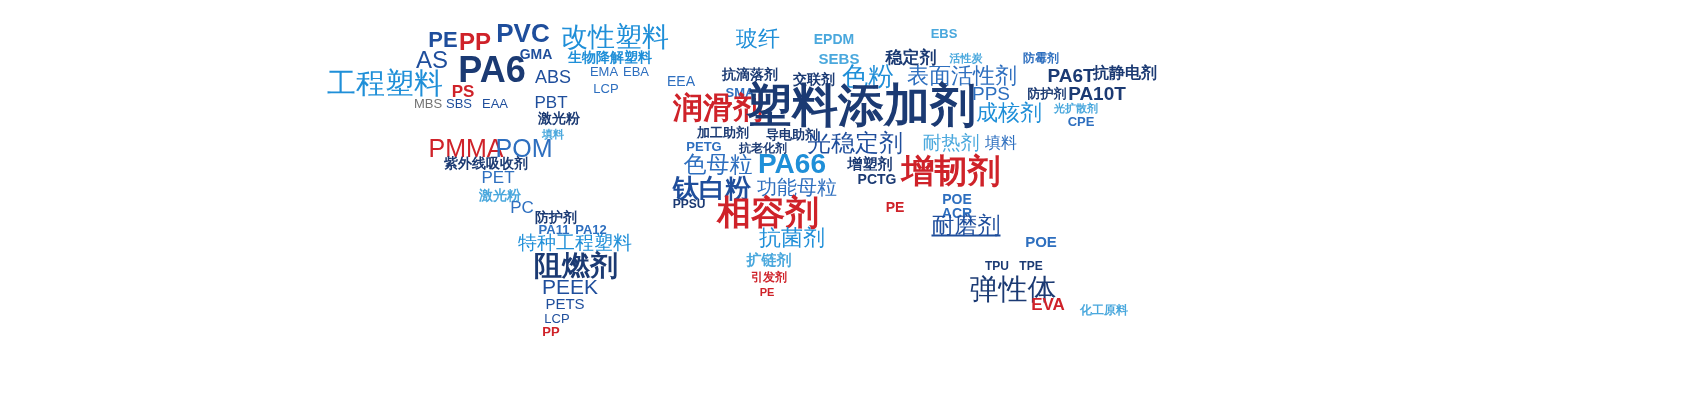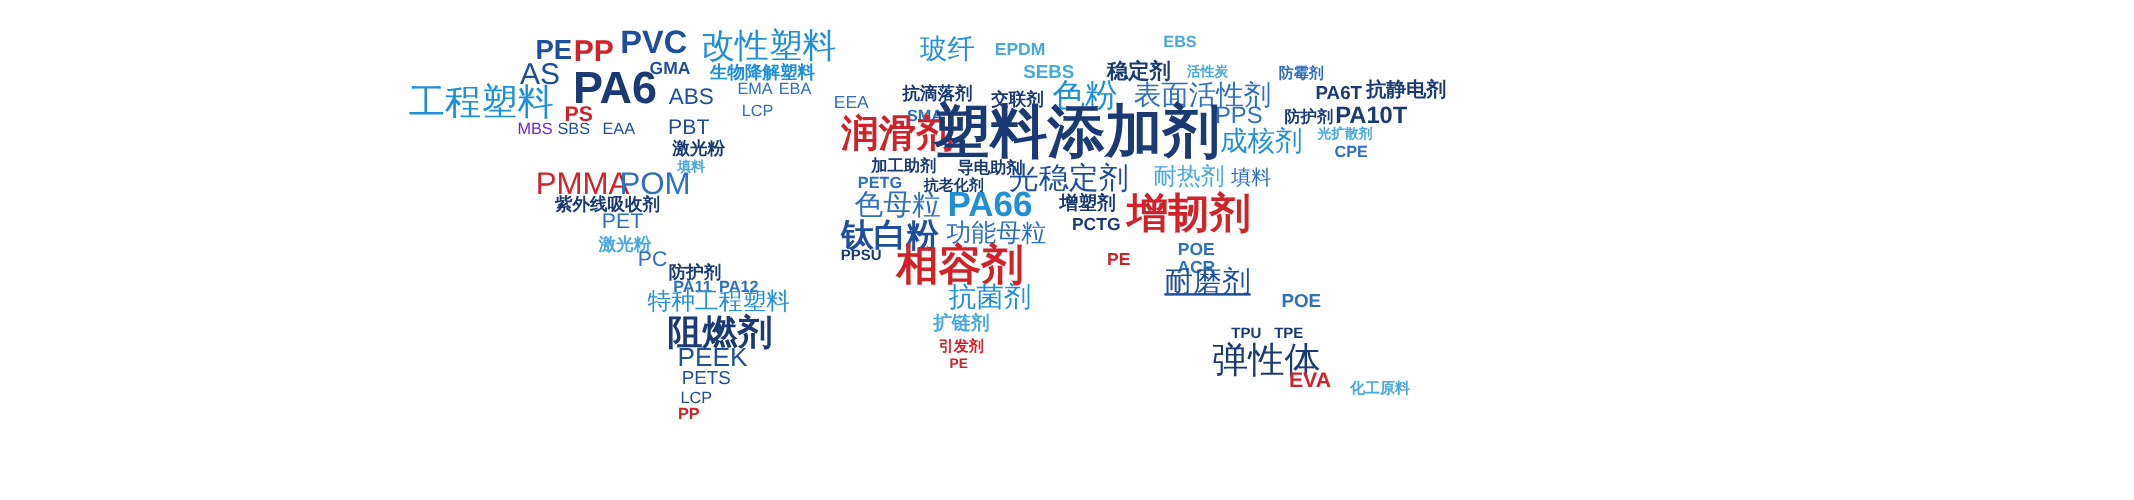--- a/index.html
+++ b/index.html
@@ -30,44 +30,44 @@
 </head>
 <body>
 
 <div id="wordcloud" style="width: 1707px; height: 400px; background: rgb(255, 255, 255);">
     <span class="word bold" style="left: 443px; top: 40px; font-size: 22px; color: rgb(31, 78, 156);">PE</span>
     <span class="word bold" style="left: 475px; top: 42px; font-size: 24px; color: rgb(207, 34, 41);">PP</span>
     <span class="word bold" style="left: 523px; top: 33px; font-size: 26px; color: rgb(31, 78, 156);">PVC</span>
     <span class="word bold" style="left: 536px; top: 54px; font-size: 14px; color: rgb(31, 78, 156);">GMA</span>
     <span class="word normal" style="left: 615px; top: 37px; font-size: 27px; color: rgb(31, 143, 216);">改性塑料</span>
     <span class="word normal" style="left: 758px; top: 39px; font-size: 22px; color: rgb(31, 143, 216);">玻纤</span>
-    <span class="word bold" style="left: 816px; top: 39px; font-size: 14px; color: rgb(74, 168, 221);">EPDM</span>
+    <span class="word bold" style="left: 834px; top: 39px; font-size: 14px; color: rgb(74, 168, 221);">EPDM</span>
     <span class="word bold" style="left: 944px; top: 33px; font-size: 13px; color: rgb(74, 168, 221);">EBS</span>
     <span class="word normal" style="left: 432px; top: 60px; font-size: 24px; color: rgb(31, 78, 156);">AS</span>
     <span class="word bold" style="left: 492px; top: 70px; font-size: 36px; color: rgb(27, 58, 115);">PA6</span>
     <span class="word normal" style="left: 553px; top: 77px; font-size: 18px; color: rgb(31, 78, 156);">ABS</span>
     <span class="word bold" style="left: 610px; top: 57px; font-size: 14px; color: rgb(31, 143, 216);">生物降解塑料</span>
     <span class="word normal" style="left: 604px; top: 71px; font-size: 13px; color: rgb(46, 111, 191);">EMA</span>
     <span class="word normal" style="left: 636px; top: 71px; font-size: 13px; color: rgb(46, 111, 191);">EBA</span>
     <span class="word normal" style="left: 681px; top: 81px; font-size: 14px; color: rgb(46, 111, 191);">EEA</span>
     <span class="word normal" style="left: 606px; top: 88px; font-size: 13px; color: rgb(46, 111, 191);">LCP</span>
     <span class="word bold" style="left: 839px; top: 58px; font-size: 15px; color: rgb(74, 168, 221);">SEBS</span>
     <span class="word bold" style="left: 911px; top: 57px; font-size: 17px; color: rgb(27, 58, 115);">稳定剂</span>
     <span class="word bold" style="left: 966px; top: 58px; font-size: 11px; color: rgb(74, 168, 221);">活性炭</span>
     <span class="word bold" style="left: 1041px; top: 58px; font-size: 12px; color: rgb(46, 111, 191);">防霉剂</span>
     <span class="word normal" style="left: 385px; top: 83px; font-size: 29px; color: rgb(31, 143, 216);">工程塑料</span>
     <span class="word bold" style="left: 463px; top: 91px; font-size: 17px; color: rgb(207, 34, 41);">PS</span>
     <span class="word bold" style="left: 750px; top: 74px; font-size: 14px; color: rgb(27, 58, 115);">抗滴落剂</span>
     <span class="word bold" style="left: 814px; top: 79px; font-size: 14px; color: rgb(27, 58, 115);">交联剂</span>
     <span class="word normal" style="left: 868px; top: 76px; font-size: 26px; color: rgb(31, 143, 216);">色粉</span>
     <span class="word normal" style="left: 962px; top: 76px; font-size: 22px; color: rgb(46, 111, 191);">表面活性剂</span>
-    <span class="word bold" style="left: 1071px; top: 75px; font-size: 15px; color: rgb(27, 58, 115);">PA6T</span>
+    <span class="word bold" style="left: 1071px; top: 75px; font-size: 19px; color: rgb(27, 58, 115);">PA6T</span>
     <span class="word bold" style="left: 1125px; top: 73px; font-size: 16px; color: rgb(27, 58, 115);">抗静电剂</span>
     <span class="word bold" style="left: 740px; top: 92px; font-size: 13px; color: rgb(46, 111, 191);">SMA</span>
-    <span class="word normal" style="left: 428px; top: 103px; font-size: 13px; color: #6d28d9;">MBS</span>
+    <span class="word normal" style="left: 428px; top: 103px; font-size: 13px; color: #737373;">MBS</span>
     <span class="word normal" style="left: 459px; top: 103px; font-size: 13px; color: rgb(31, 78, 156);">SBS</span>
     <span class="word normal" style="left: 495px; top: 103px; font-size: 13px; color: rgb(31, 78, 156);">EAA</span>
     <span class="word normal" style="left: 551px; top: 102px; font-size: 17px; color: rgb(31, 78, 156);">PBT</span>
     <span class="word bold" style="left: 718px; top: 108px; font-size: 30px; color: rgb(207, 34, 41);">润滑剂</span>
     <span class="word bold" style="left: 861px; top: 105px; font-size: 46px; color: rgb(27, 58, 115);">塑料添加剂</span>
     <span class="word normal" style="left: 1009px; top: 113px; font-size: 22px; color: rgb(31, 143, 216);">成核剂</span>
     <span class="word normal" style="left: 991px; top: 93px; font-size: 19px; color: rgb(46, 111, 191);">PPS</span>
     <span class="word bold" style="left: 1047px; top: 93px; font-size: 13px; color: rgb(27, 58, 115);">防护剂</span>
     <span class="word bold" style="left: 1097px; top: 93px; font-size: 19px; color: rgb(27, 58, 115);">PA10T</span>
     <span class="word bold" style="left: 1076px; top: 108px; font-size: 11px; color: rgb(74, 168, 221);">光扩散剂</span>

